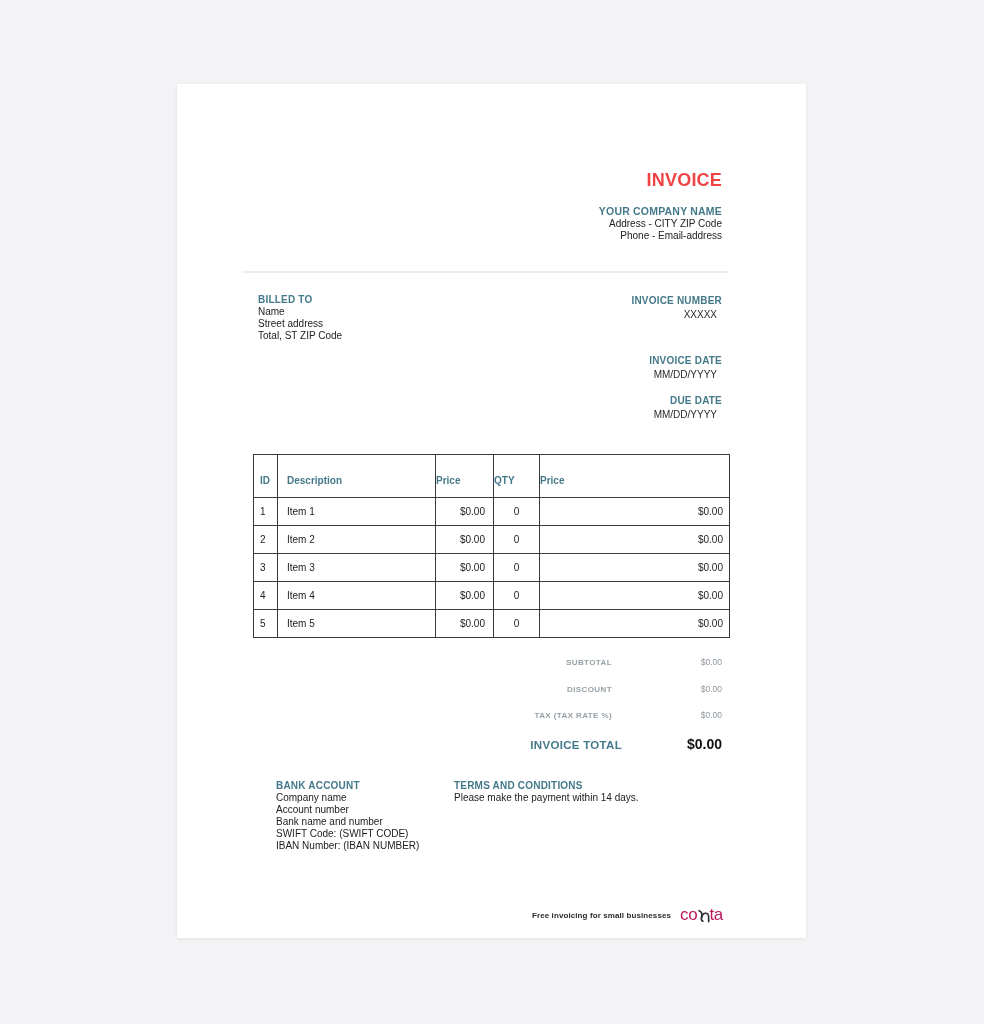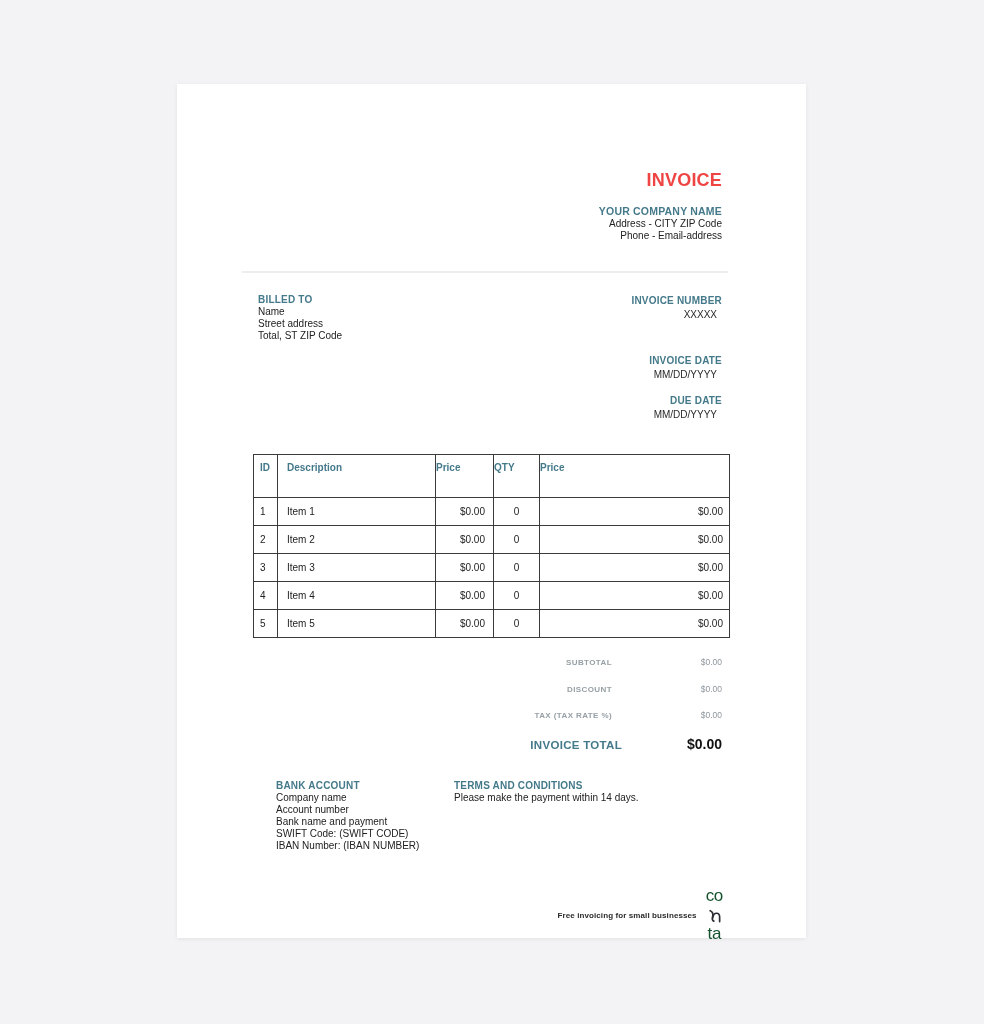--- a/index.html
+++ b/index.html
@@ -44,21 +44,21 @@
   .meta-label { font-size:10px; font-weight:bold; color:#44798a; line-height:14px; letter-spacing:0.2px; }
   .meta-value { font-size:10px; color:#2a2a2a; line-height:14px; padding-right:5px; }
 
   
   table.items {
     position:absolute; top:370px; left:76px;
     width:476px; border-collapse:collapse; table-layout:fixed;
   }
   table.items th, table.items td { border:1px solid #3a3a3a; font-size:10px; }
   table.items th {
-    height:43px; vertical-align:top; padding-top:7px;
+    height:43px; vertical-align:top; padding-top:20px;
     color:#44798a; font-weight:bold; text-align:left;margin-left:32px;
   }
   table.items td { height:28px; vertical-align:middle; color:#222; }
   .col-id { width:24px; } .col-desc { width:158px; } .col-price { width:58px; }
   .col-qty { width:46px; } .col-total { width:190px; }
   .c-id { padding-left:6px; }
   .c-desc { padding-left:9px; }
   .c-price { text-align:right; padding-right:8px; }
   .c-qty { text-align:center; }
   .c-qty-val { text-align:center; color:#5b6b75; }
@@ -72,21 +72,21 @@
   .t-grand .tlabel { font-size:11.5px; color:#44798a; letter-spacing:0.3px; }
   .t-grand .tvalue { width:100px; font-size:14px; font-weight:bold; color:#111; }
 
   
   .bank-block { position:absolute; top:696px; left:81px;margin-left:18px; }
   .terms-block { position:absolute; top:696px; left:277px; }
 
   
   .footer { position:absolute; top:818px; right:83px; height:26px; display:flex; align-items:center; gap:9px;margin-left:24px; }
   .tagline { font-size:8px; font-weight:bold; color:#2b2b2b; letter-spacing:0.1px; }
-  .logo { display:flex; align-items:center; color:#14532d; font-size:17px; font-weight:500; letter-spacing:-0.3px;flex-direction:column; }
+  .logo { display:flex; align-items:center; color:#be185d; font-size:17px; font-weight:500; letter-spacing:-0.3px; }
   .logo svg { margin:2px -0.5px 0 -0.5px; display:block; }
 </style>
 </head>
 <body>
 
 <div class="page">
 
   <div class="doc-title">INVOICE</div>
 
   <div class="company-block">
@@ -185,21 +185,21 @@
   </div>
   <div class="trow t-grand">
     <span class="tlabel">INVOICE TOTAL</span>
     <span class="tvalue">$0.00</span>
   </div>
 
   <div class="bank-block">
     <div class="sec-label">BANK ACCOUNT</div>
     <div class="plain-line">Company name</div>
     <div class="plain-line">Account number</div>
-    <div class="plain-line">Bank name and payment</div>
+    <div class="plain-line">Bank name and number</div>
     <div class="plain-line">SWIFT Code: (SWIFT CODE)</div>
     <div class="plain-line">IBAN Number: (IBAN NUMBER)</div>
   </div>
 
   <div class="terms-block">
     <div class="sec-label">TERMS AND CONDITIONS</div>
     <div class="plain-line">Please make the payment within 14 days.</div>
   </div>
 
   <div class="footer">

